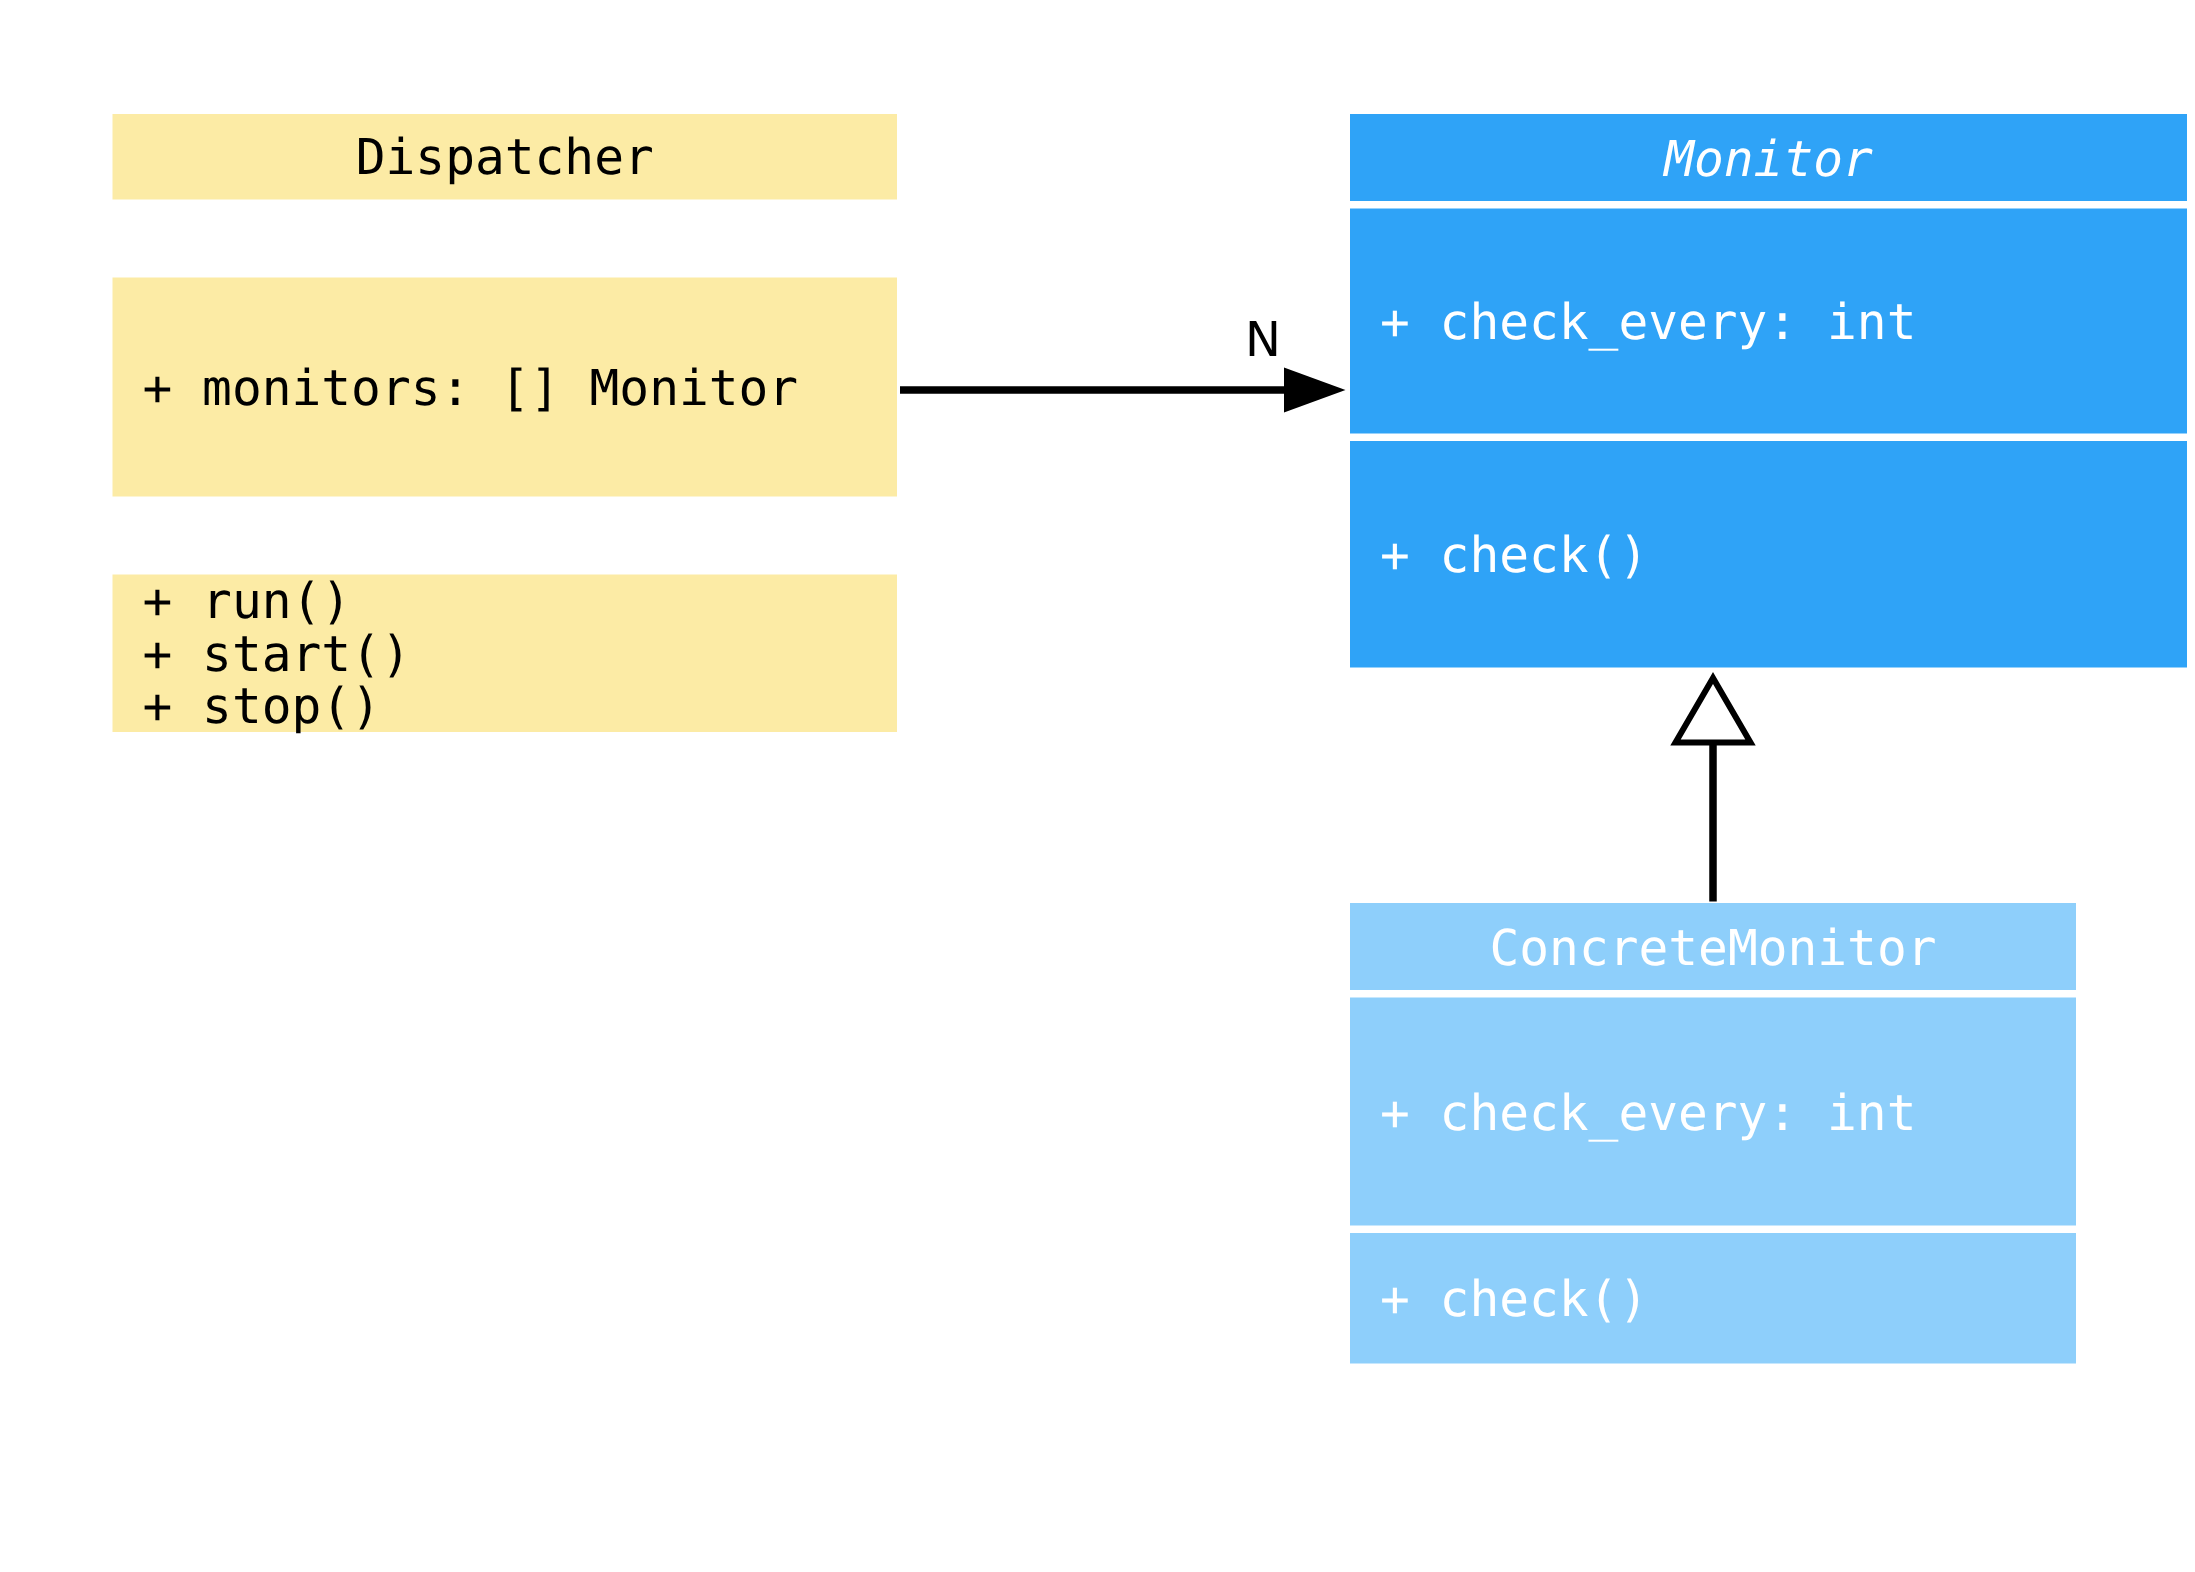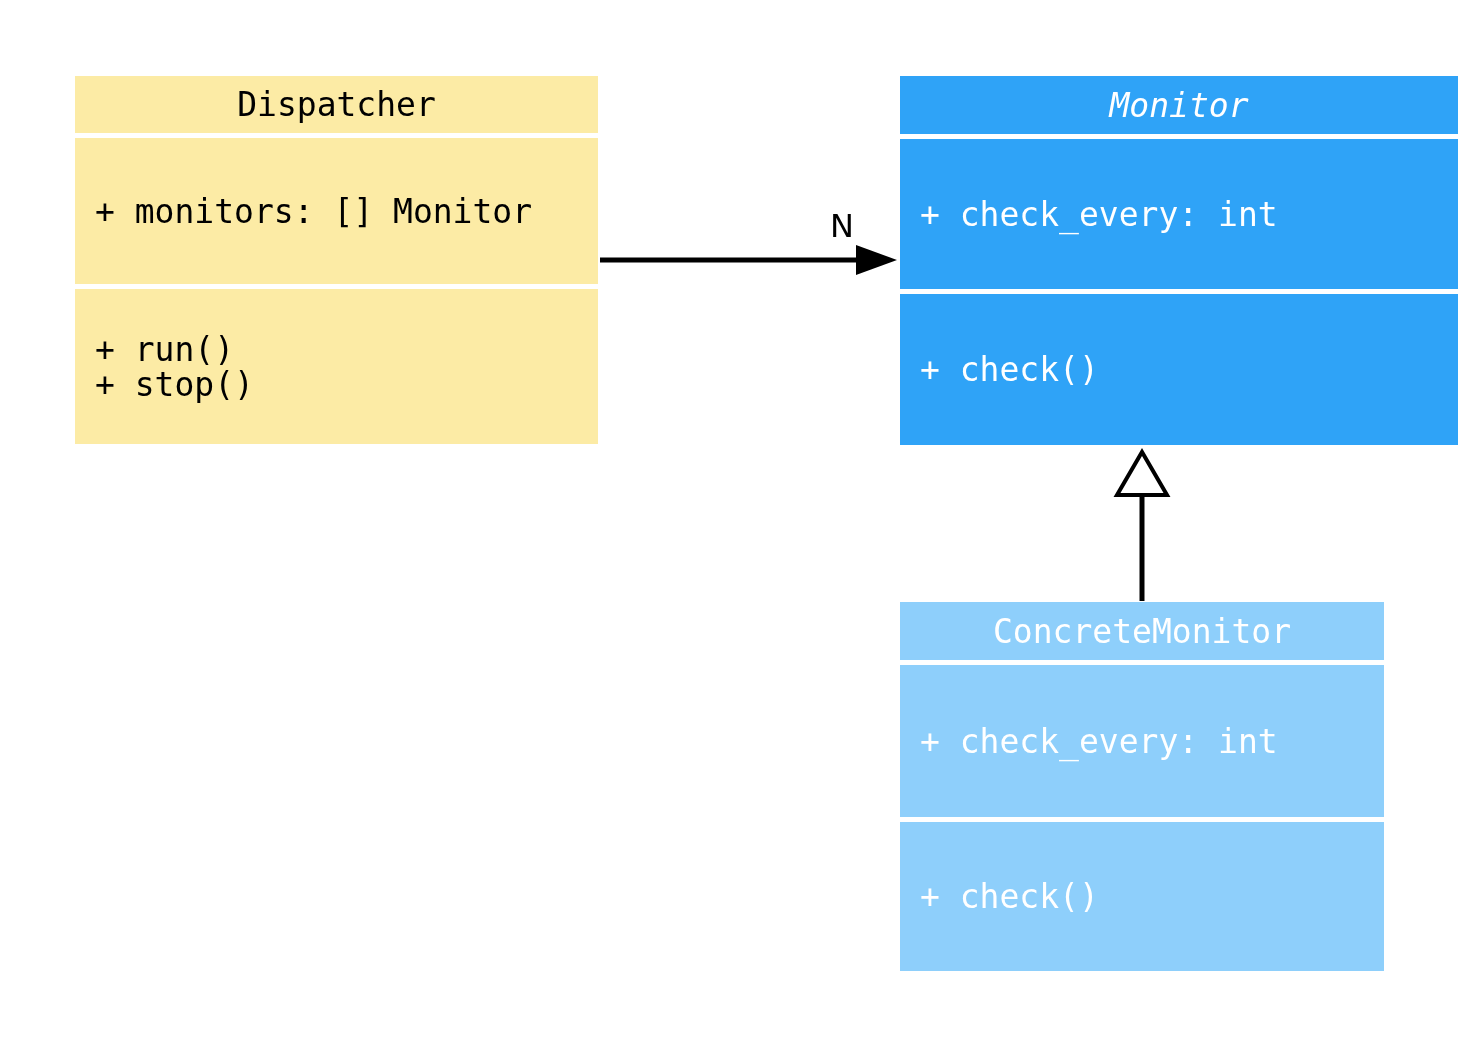--- a/index.html
+++ b/index.html
@@ -30,32 +30,32 @@
   .sec.attrs, .sec.methods {
     display: flex;
     flex-direction: column;
     justify-content: center;
     padding-left: 20px;
   }
   .sec.methods { flex: 1 1 auto; }
   .member-line { line-height: 35px; white-space: pre; }
 
   
-  #box-dispatcher { left: 75px;  top: 76px;  width: 523px; height: 368px; }
+  #box-dispatcher { left: 75px;  top: 76px;  width: 523px; height: 368px; gap: 47px; }
   #box-dispatcher .title { height: 57px; }
   #box-dispatcher .attrs { height: 146px; }
   #box-dispatcher { color: #000000; }
 
   
   #box-monitor { left: 900px; top: 76px; width: 558px; height: 369px; }
   #box-monitor .attrs { height: 150px; }
   #box-monitor .title { font-style: italic; }
 
   
-  #box-concrete { left: 900px; top: 602px; width: 484px; height: 369px; }
+  #box-concrete { left: 900px; top: 602px; width: 484px; height: 307px; }
   #box-concrete .attrs { height: 152px; }
 
   
   #edges {
     position: absolute;
     left: 0; top: 0;
     width: 1463px; height: 1048px;
     pointer-events: none;
   }
 
@@ -74,20 +74,21 @@
 
 <div id="canvas">
 
   <div class="classbox" id="box-dispatcher">
     <div class="sec title" style="background-color: rgb(252, 235, 165); color: rgb(0, 0, 0);">Dispatcher</div>
     <div class="sec attrs" style="background-color: rgb(252, 235, 165);">
       <div class="member-line" style="color: rgb(0, 0, 0);">+ monitors: [] Monitor</div>
     </div>
     <div class="sec methods" style="background-color: rgb(252, 235, 165);">
       <div class="member-line" style="color: rgb(0, 0, 0);">+ run()</div>
+      <div class="member-line" style="color: rgb(0, 0, 0);">+ start()</div>
       <div class="member-line" style="color: rgb(0, 0, 0);">+ stop()</div>
     </div>
   </div>
 
   <div class="classbox" id="box-monitor">
     <div class="sec title" style="background-color: rgb(47, 163, 247); color: rgb(255, 255, 255);">Monitor</div>
     <div class="sec attrs" style="background-color: rgb(47, 163, 247);">
       <div class="member-line" style="color: rgb(255, 255, 255);">+ check_every: int</div>
     </div>
     <div class="sec methods" style="background-color: rgb(47, 163, 247);">

